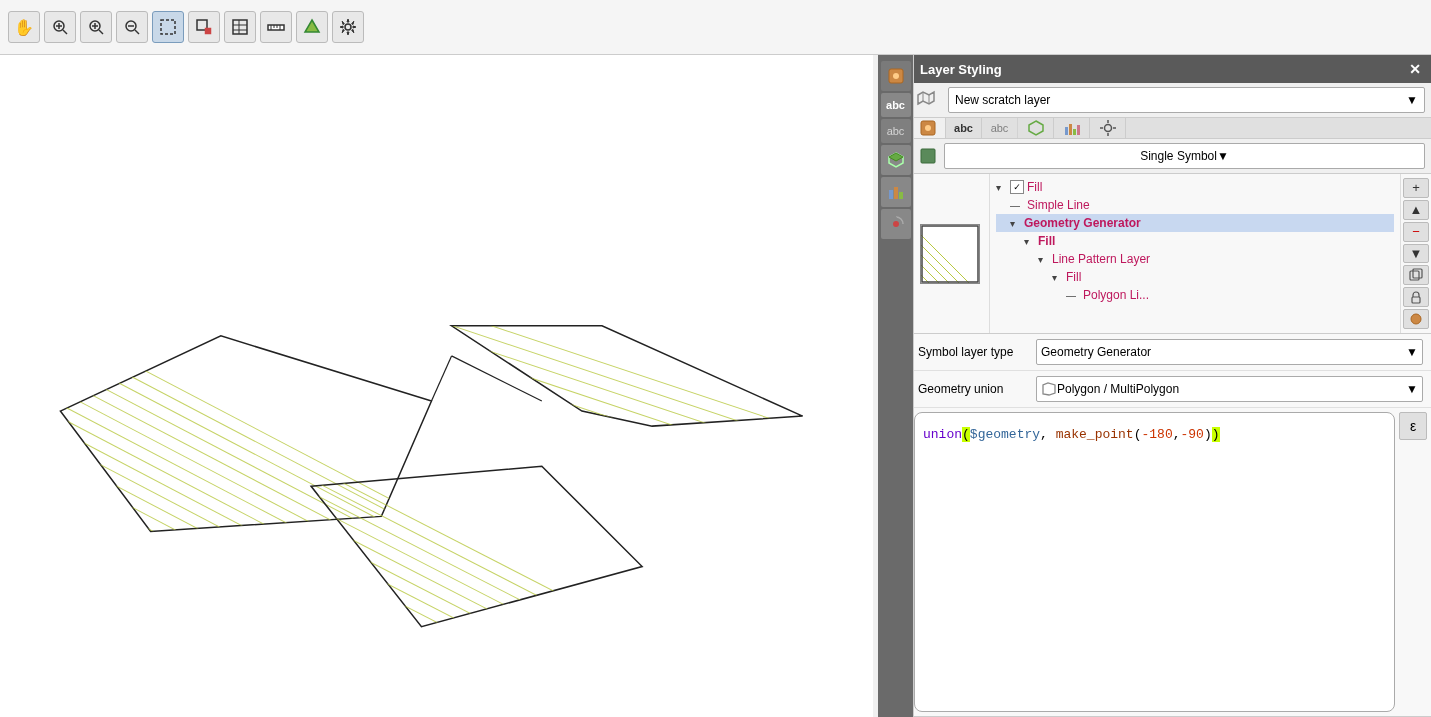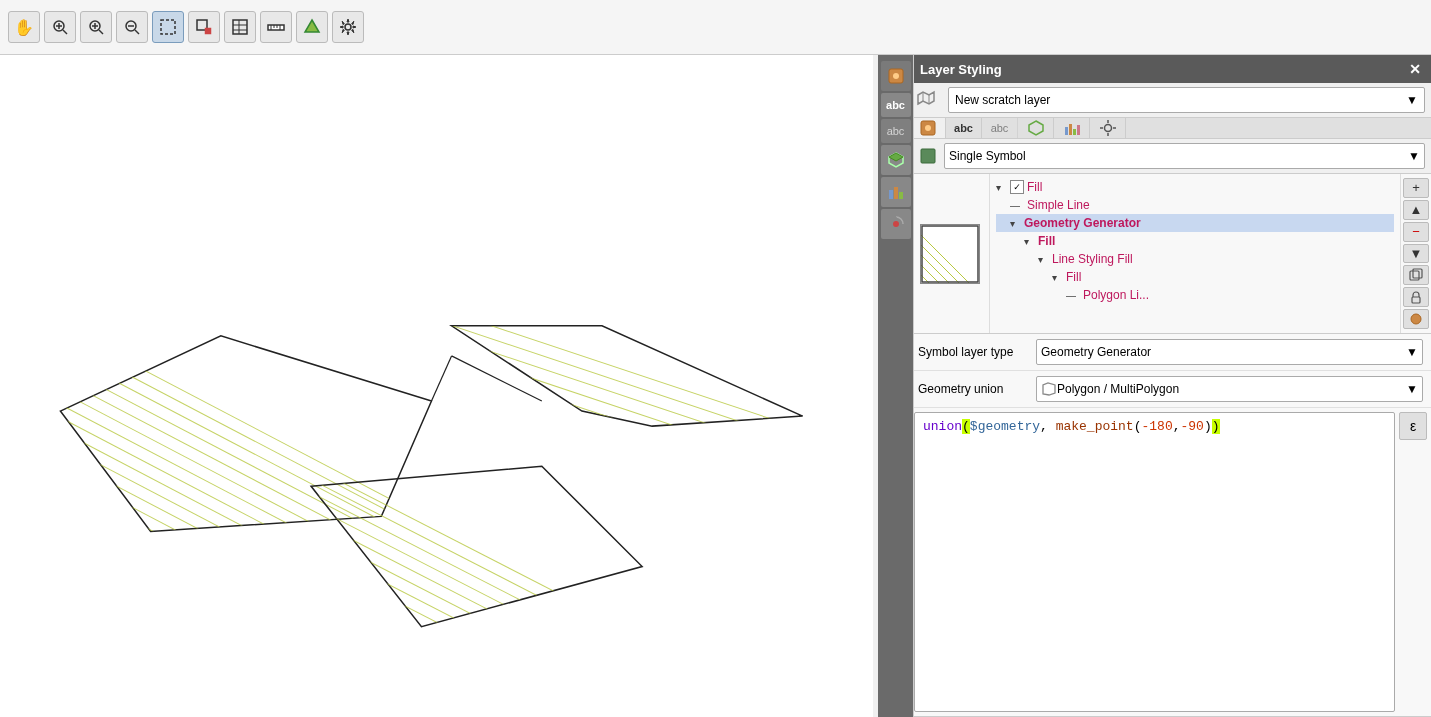--- a/index.html
+++ b/index.html
@@ -118,21 +118,21 @@
     }
     .symbol-selector {
       flex: 1;
       height: 26px;
       background: white;
       border: 1px solid #aaa;
       border-radius: 2px;
       padding: 0 4px;
       font-size: 12px;
       cursor: pointer;
-      display: flex; align-items: center; justify-content: space-between;
+      display: flex; align-items: center; justify-content: center;
     }
 
     
     .tree-preview-area {
       display: flex;
       border-bottom: 1px solid #ccc;
       background: #f8f8f8;
       min-height: 160px;
     }
 
@@ -565,21 +565,21 @@
 
           <div class="tree-item">
             <span class="tree-indent" style="width:28px;"></span>
             <span class="tree-toggle">▾</span>
             <span class="tree-label bold" style="font-weight:bold;">Fill</span>
           </div>
 
           <div class="tree-item">
             <span class="tree-indent" style="width:42px;"></span>
             <span class="tree-toggle">▾</span>
-            <span class="tree-label">Line Styling Fill</span>
+            <span class="tree-label">Line Pattern Layer</span>
           </div>
 
           <div class="tree-item">
             <span class="tree-indent" style="width:56px;"></span>
             <span class="tree-toggle">▾</span>
             <span class="tree-label">Fill</span>
           </div>
 
           <div class="tree-item">
             <span class="tree-indent" style="width:70px;"></span>
@@ -630,21 +630,21 @@
                 <path d="M2 12 L2 3 L7 1 L14 3 L14 11 L8 13 Z" fill="none" stroke="#888" stroke-width="1.3"></path>
               </svg>
             <span>Polygon / MultiPolygon</span>
           </span>
           <span>▼</span>
         </div>
       </div>
 
       <div class="code-area">
         <div class="code-editor-wrapper">
-          <div style="flex:1; background:white; border:1px solid #aaa; border-radius:2px; padding:6px 8px; font-family:'Courier New',monospace; font-size:13px; min-height:300px;">
+          <div style="flex:1; background:white; border:1px solid #aaa; border-radius:8px; padding:14px 8px; font-family:'Courier New',monospace; font-size:13px; min-height:300px;">
             <span style="color:#6600cc;">union</span><span style="background:#c8ff00; color:#000;">(</span><span style="color:#336699;">$geometry</span><span>, </span><span style="color:#993300;">make_point</span><span>(</span><span style="color:#cc3300;">-180</span><span>,</span><span style="color:#cc3300;">-90</span><span>)</span><span style="background:#c8ff00; color:#000;">)</span>
           </div>
           <div class="code-expr-btn" title="Open expression dialog">
             <span>ε</span>
           </div>
         </div>
       </div>
 
     </div>
   </div>

